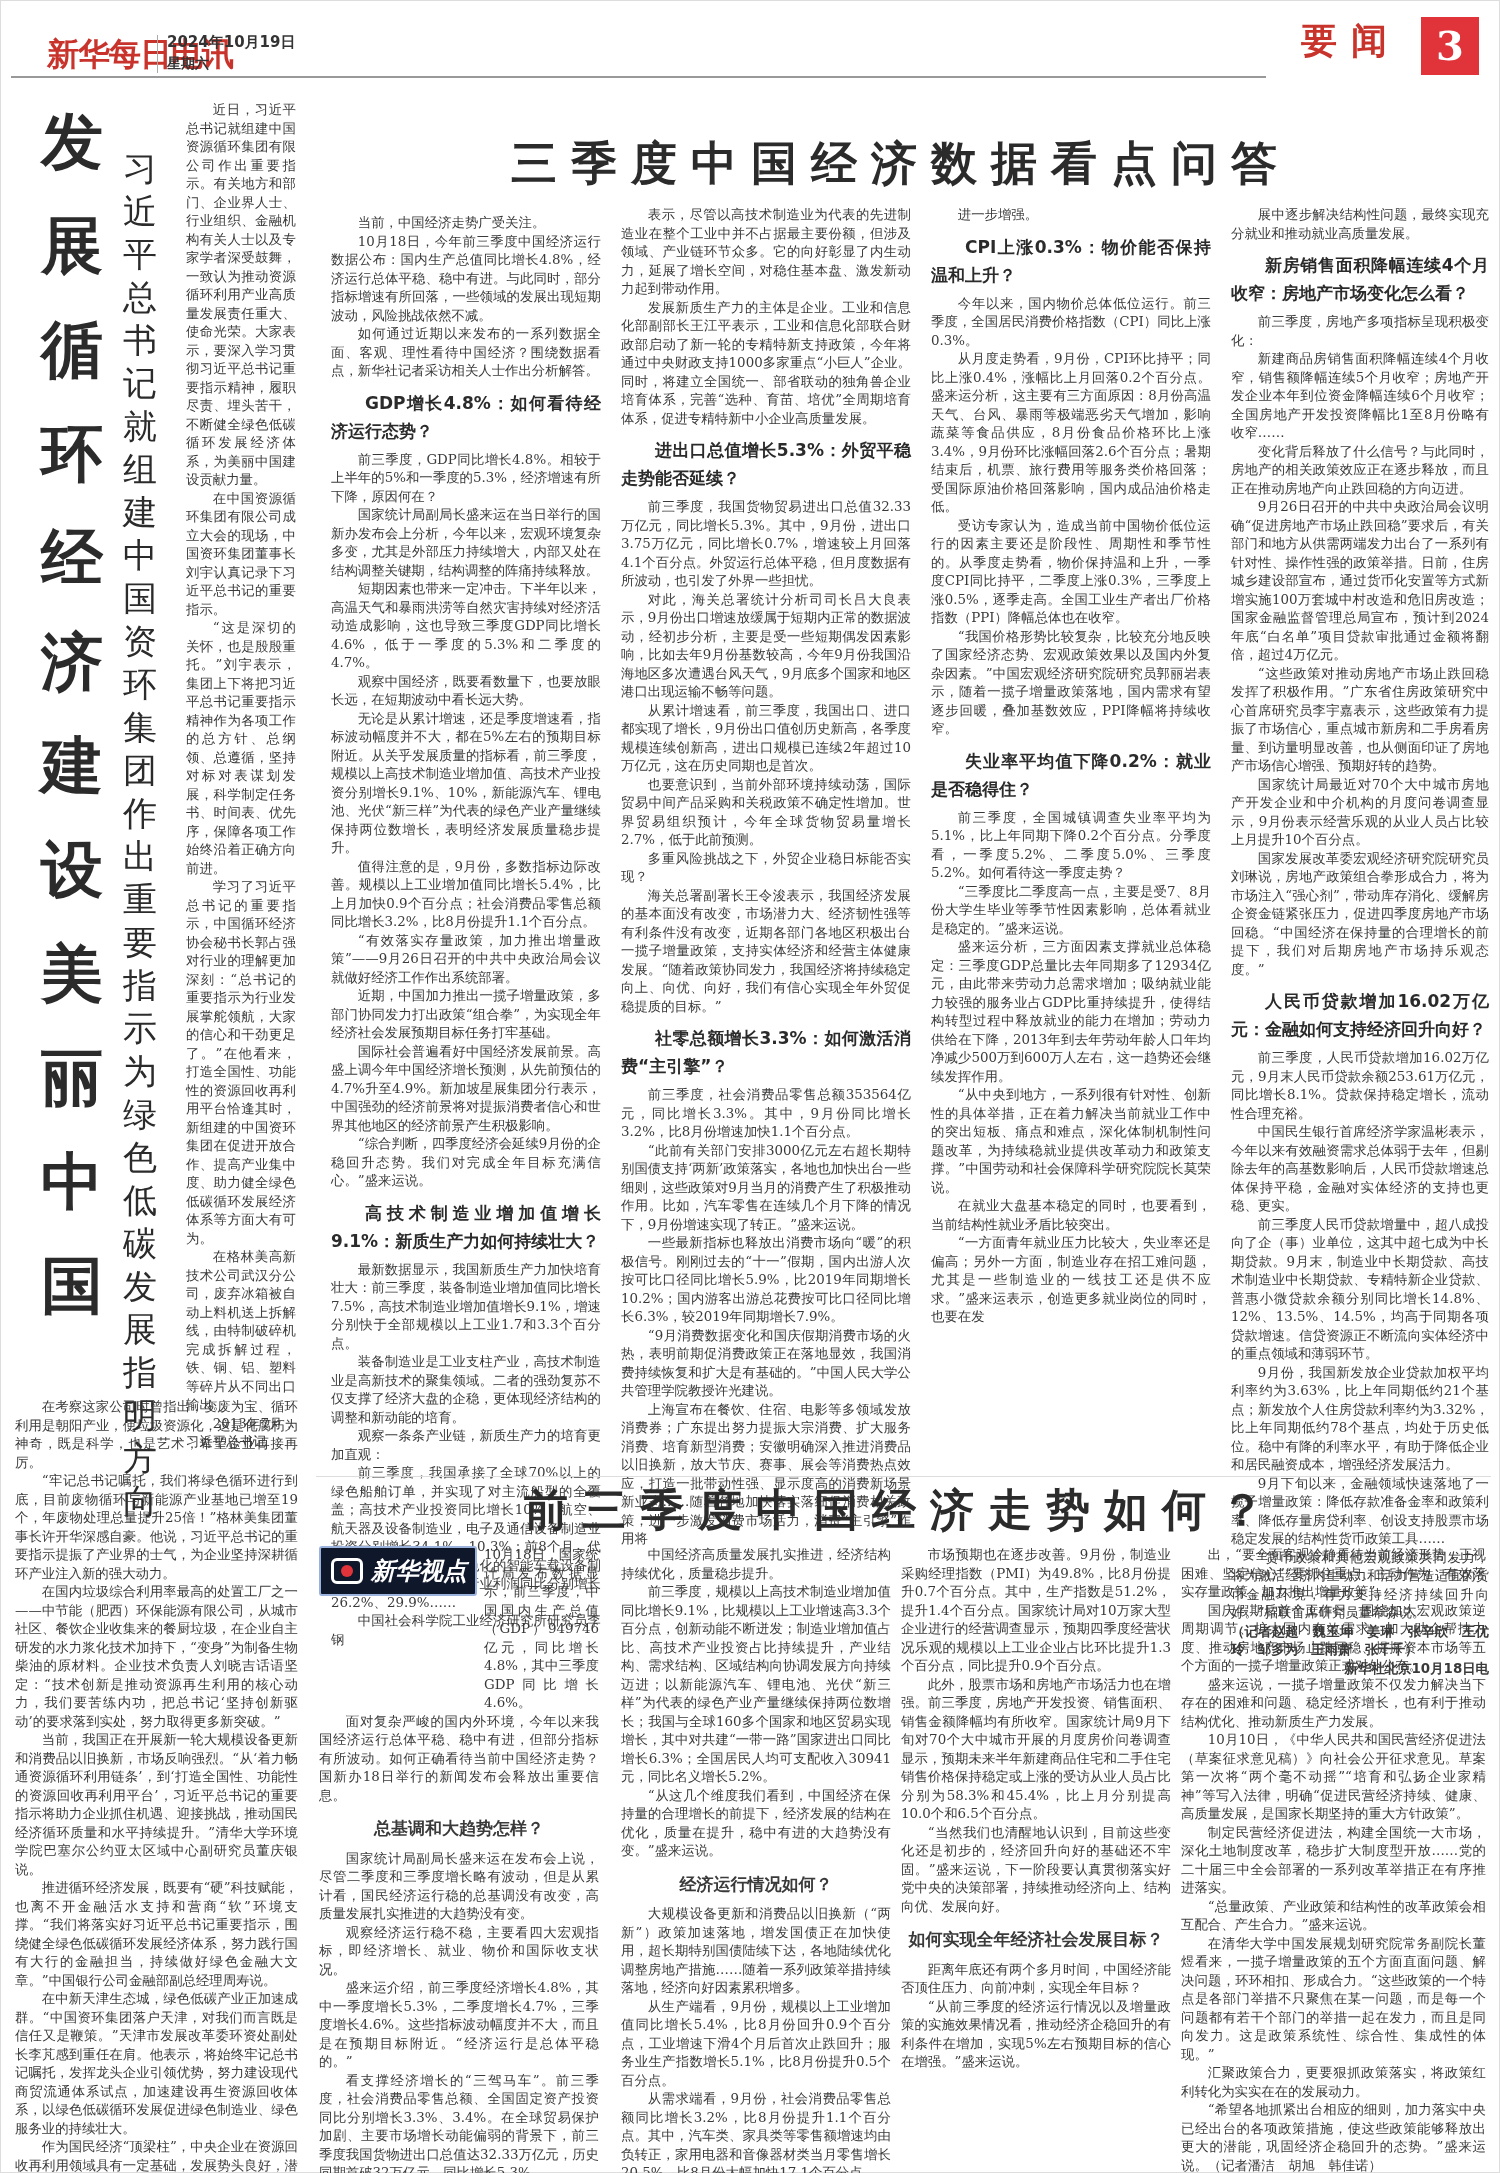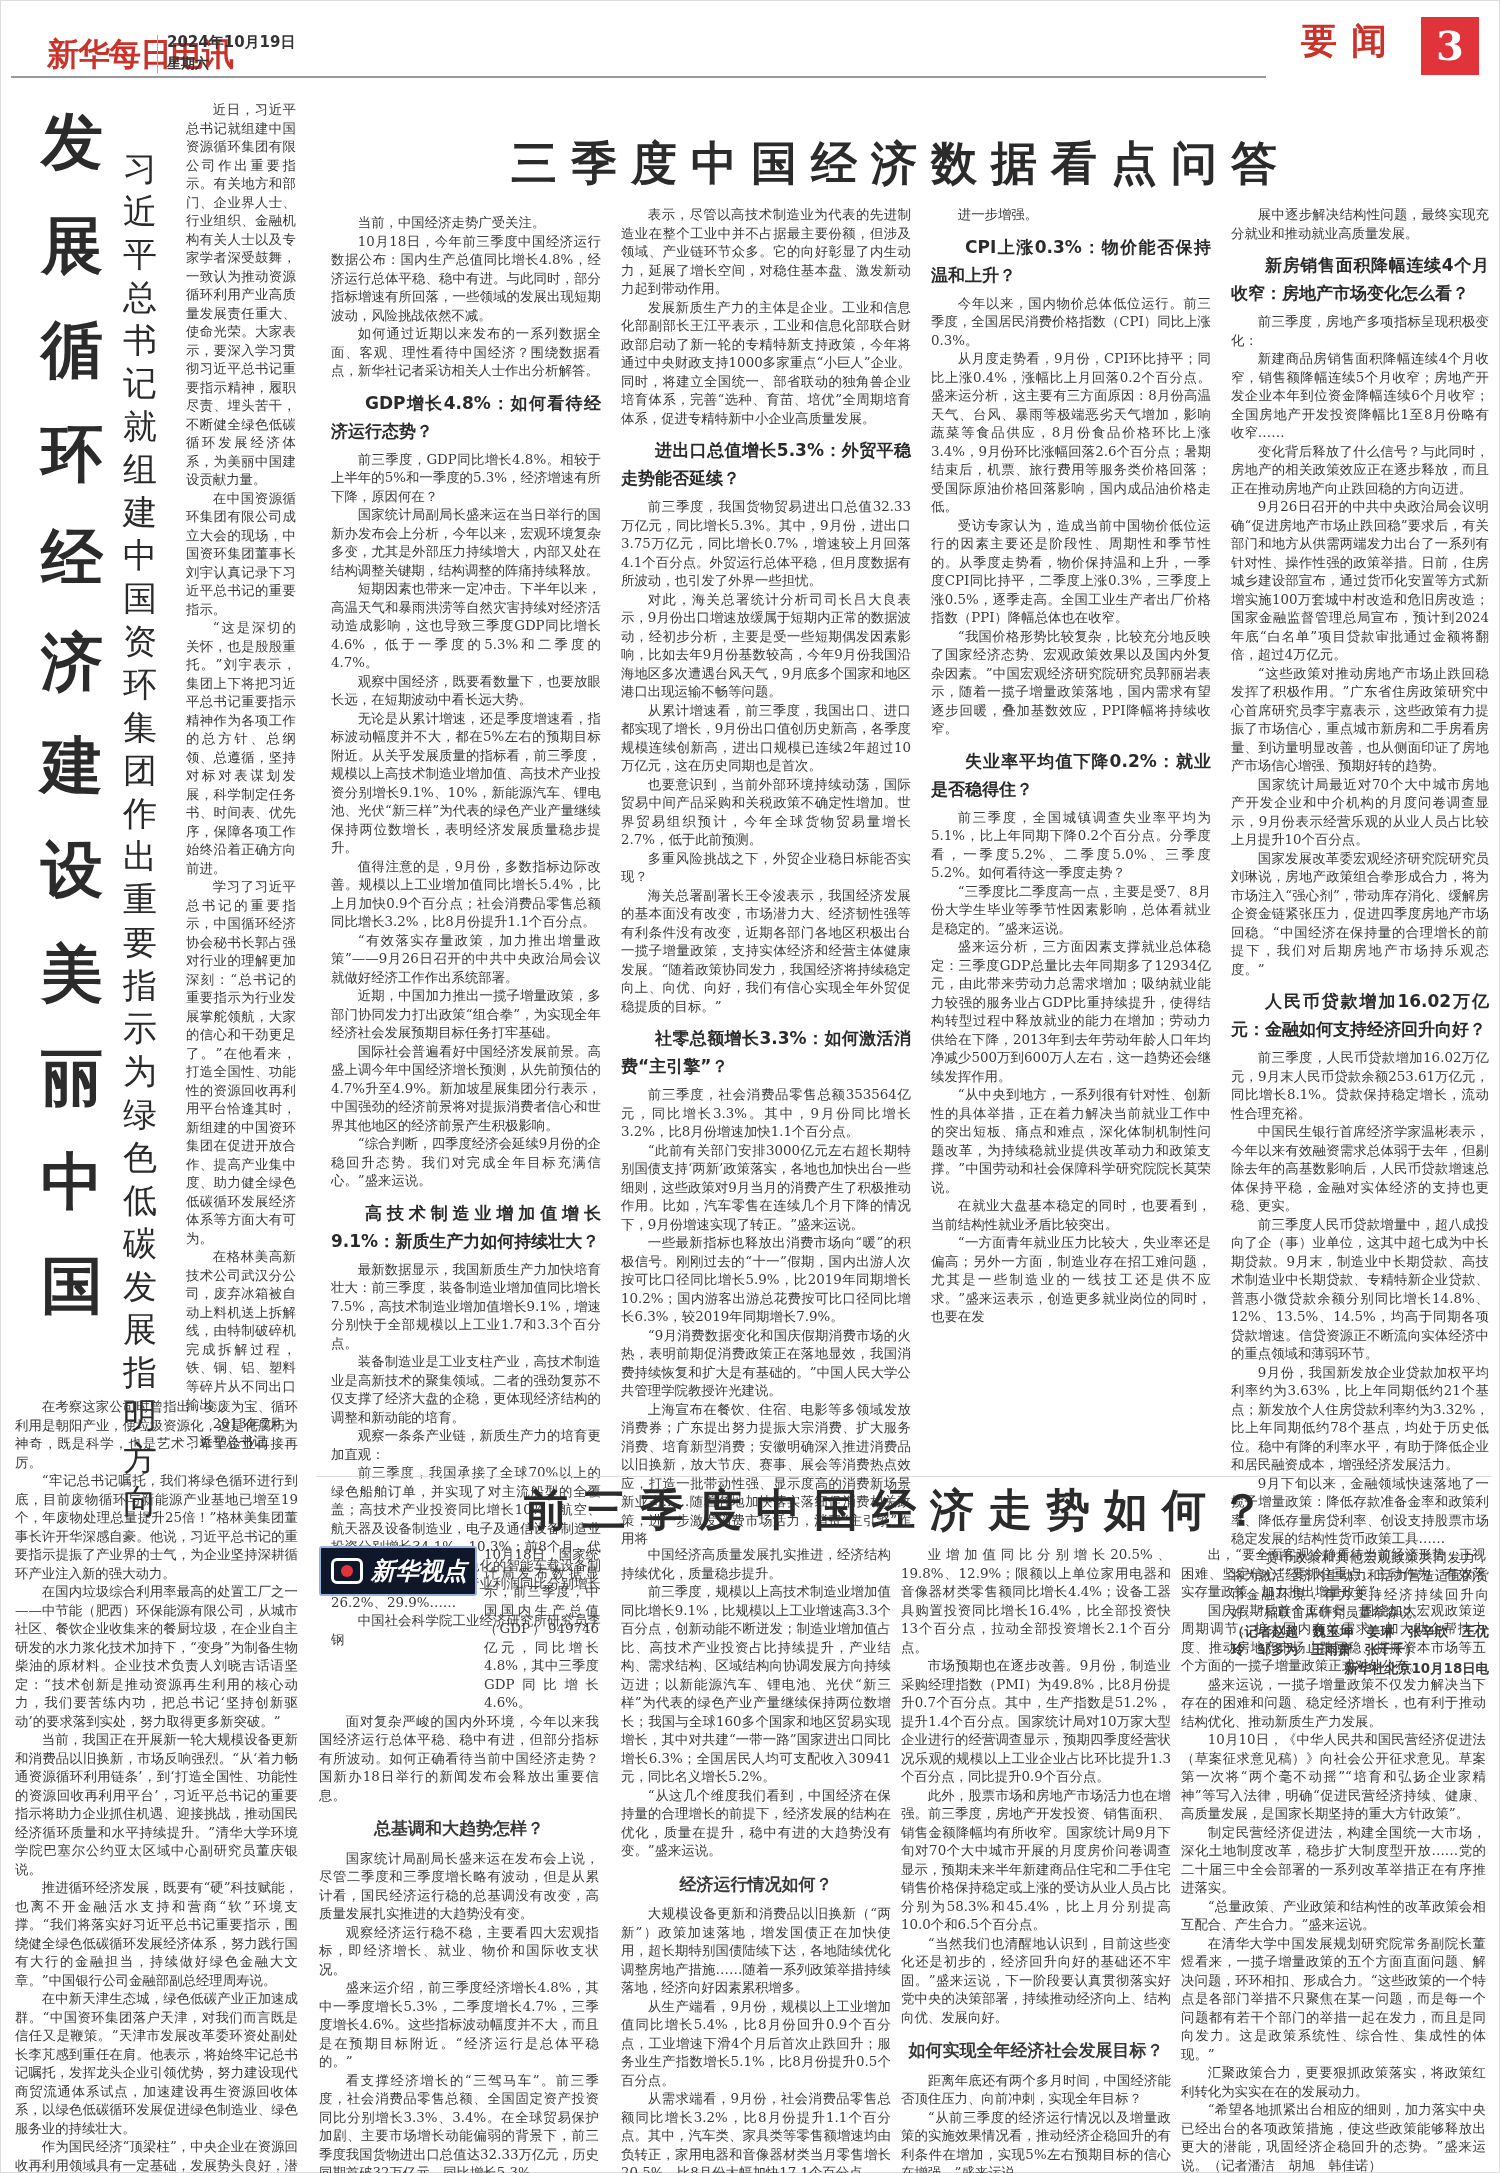--- a/index.html
+++ b/index.html
@@ -211,21 +211,20 @@
  <div class="col" id="tr2" style="left:620px;top:1545px;width:270px;">
       <p>中国经济高质量发展扎实推进，经济结构持续优化，质量稳步提升。</p>
       <p>前三季度，规模以上高技术制造业增加值同比增长9.1%，比规模以上工业增速高3.3个百分点，创新动能不断迸发；制造业增加值占比、高技术产业投资占比持续提升，产业结构、需求结构、区域结构向协调发展方向持续迈进；以新能源汽车、锂电池、光伏“新三样”为代表的绿色产业产量继续保持两位数增长；我国与全球160多个国家和地区贸易实现增长，其中对共建“一带一路”国家进出口同比增长6.3%；全国居民人均可支配收入30941元，同比名义增长5.2%。</p>
       <p>“从这几个维度我们看到，中国经济在保持量的合理增长的前提下，经济发展的结构在优化，质量在提升，稳中有进的大趋势没有变。”盛来运说。</p>
       <h3 class="center-q">经济运行情况如何？</h3>
       <p>大规模设备更新和消费品以旧换新（“两新”）政策加速落地，增发国债正在加快使用，超长期特别国债陆续下达，各地陆续优化调整房地产措施……随着一系列政策举措持续落地，经济向好因素累积增多。</p>
       <p>从生产端看，9月份，规模以上工业增加值同比增长5.4%，比8月份回升0.9个百分点，工业增速下滑4个月后首次止跌回升；服务业生产指数增长5.1%，比8月份提升0.5个百分点。</p>
       <p>从需求端看，9月份，社会消费品零售总额同比增长3.2%，比8月份提升1.1个百分点。其中，汽车类、家具类等零售额增速均由负转正，家用电器和音像器材类当月零售增长20.5%，比8月份大幅加快17.1个百分点。</p>
     </div>
  <div class="col" id="tr3" style="left:900px;top:1545px;width:270px;">
-      <p>业增加值同比分别增长20.5%、19.8%、12.9%；限额以上单位家用电器和音像器材类零售额同比增长4.4%；设备工器具购置投资同比增长16.4%，比全部投资快13个百分点，拉动全部投资增长2.1个百分点。</p>
       <p>市场预期也在逐步改善。9月份，制造业采购经理指数（PMI）为49.8%，比8月份提升0.7个百分点。其中，生产指数是51.2%，提升1.4个百分点。国家统计局对10万家大型企业进行的经营调查显示，预期四季度经营状况乐观的规模以上工业企业占比环比提升1.3个百分点，同比提升0.9个百分点。</p>
       <p>此外，股票市场和房地产市场活力也在增强。前三季度，房地产开发投资、销售面积、销售金额降幅均有所收窄。国家统计局9月下旬对70个大中城市开展的月度房价问卷调查显示，预期未来半年新建商品住宅和二手住宅销售价格保持稳定或上涨的受访从业人员占比分别为58.3%和45.4%，比上月分别提高10.0个和6.5个百分点。</p>
       <p>“当然我们也清醒地认识到，目前这些变化还是初步的，经济回升向好的基础还不牢固。”盛来运说，下一阶段要认真贯彻落实好党中央的决策部署，持续推动经济向上、结构向优、发展向好。</p>
       <h3 class="center-q">如何实现全年经济社会发展目标？</h3>
       <p>距离年底还有两个多月时间，中国经济能否顶住压力、向前冲刺，实现全年目标？</p>
       <p>“从前三季度的经济运行情况以及增量政策的实施效果情况看，推动经济企稳回升的有利条件在增加，实现5%左右预期目标的信心在增强。”盛来运说。</p>
     </div>
  <div class="col" id="tr4" style="left:1180px;top:1545px;width:305px;">
       <p>出，“要全面客观冷静看待当前经济形势，正视困难、坚定信心”“要抓住重点、主动作为，有效落实存量政策，加力推出增量政策”。</p>
       <p>国庆假期后首个工作日，围绕加大宏观政策逆周期调节、扩大国内有效需求、加大助企帮扶力度、推动房地产市场止跌回稳、提振资本市场等五个方面的一揽子增量政策正式对外公布。</p>

